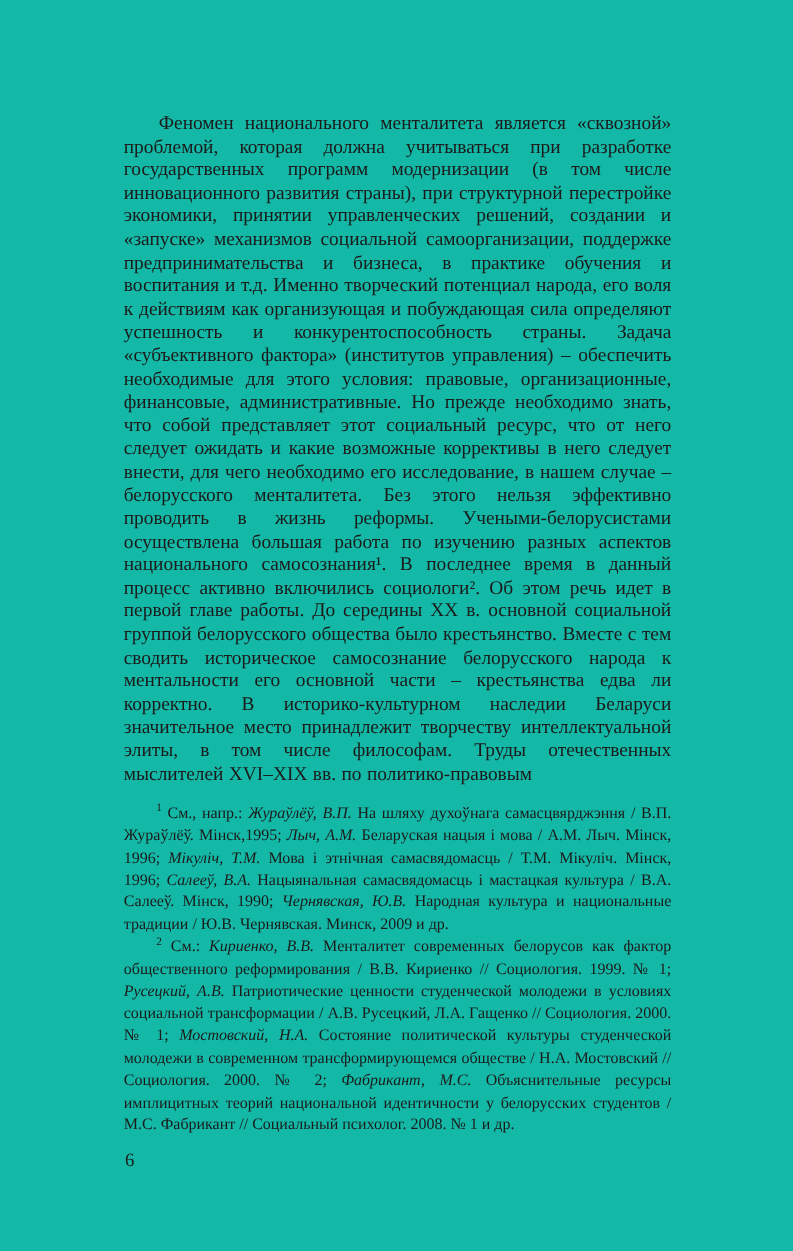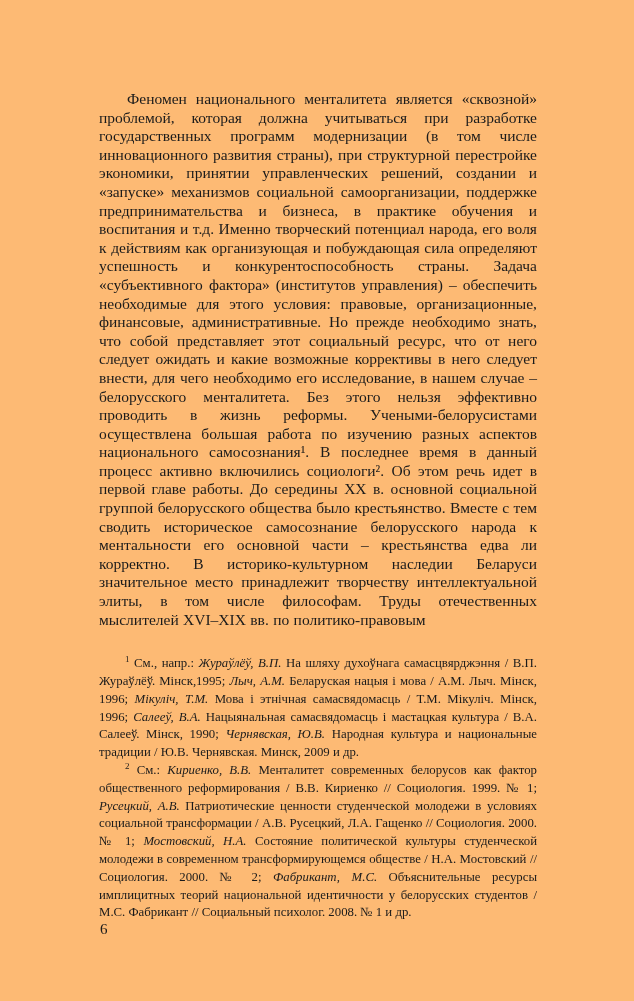--- a/index.html
+++ b/index.html
@@ -5,40 +5,40 @@
   html, body {
     margin: 0;
     padding: 0;
     background: #e9e9e9;
   }
   .page {
     position: relative;
     width: 634px;
     height: 1001px;
     margin: 0 auto;
-    background: #fdba74;
+    background: #14b8a6;
     box-sizing: border-box;
     padding: 90px 97px 0 99px;
     font-family: "Liberation Serif", "DejaVu Serif", serif;
     color: #1b1b1b;
     overflow: hidden;
   }
   .content {
     width: 438px;
   }
   .body-paragraph {
     margin: 0;
     font-size: 15.5px;
     line-height: 18.6px;
     text-align: justify;
     text-indent: 28px;
     word-spacing: 0.5px;
   }
   .footnotes {
-    margin-top: 26px;
+    margin-top: 13px;
   }
   .footnote {
     margin: 0;
     font-size: 12.8px;
     line-height: 17.8px;
     text-align: justify;
     text-indent: 26px;
   }
   .footnote sup {
     font-size: 9px;

